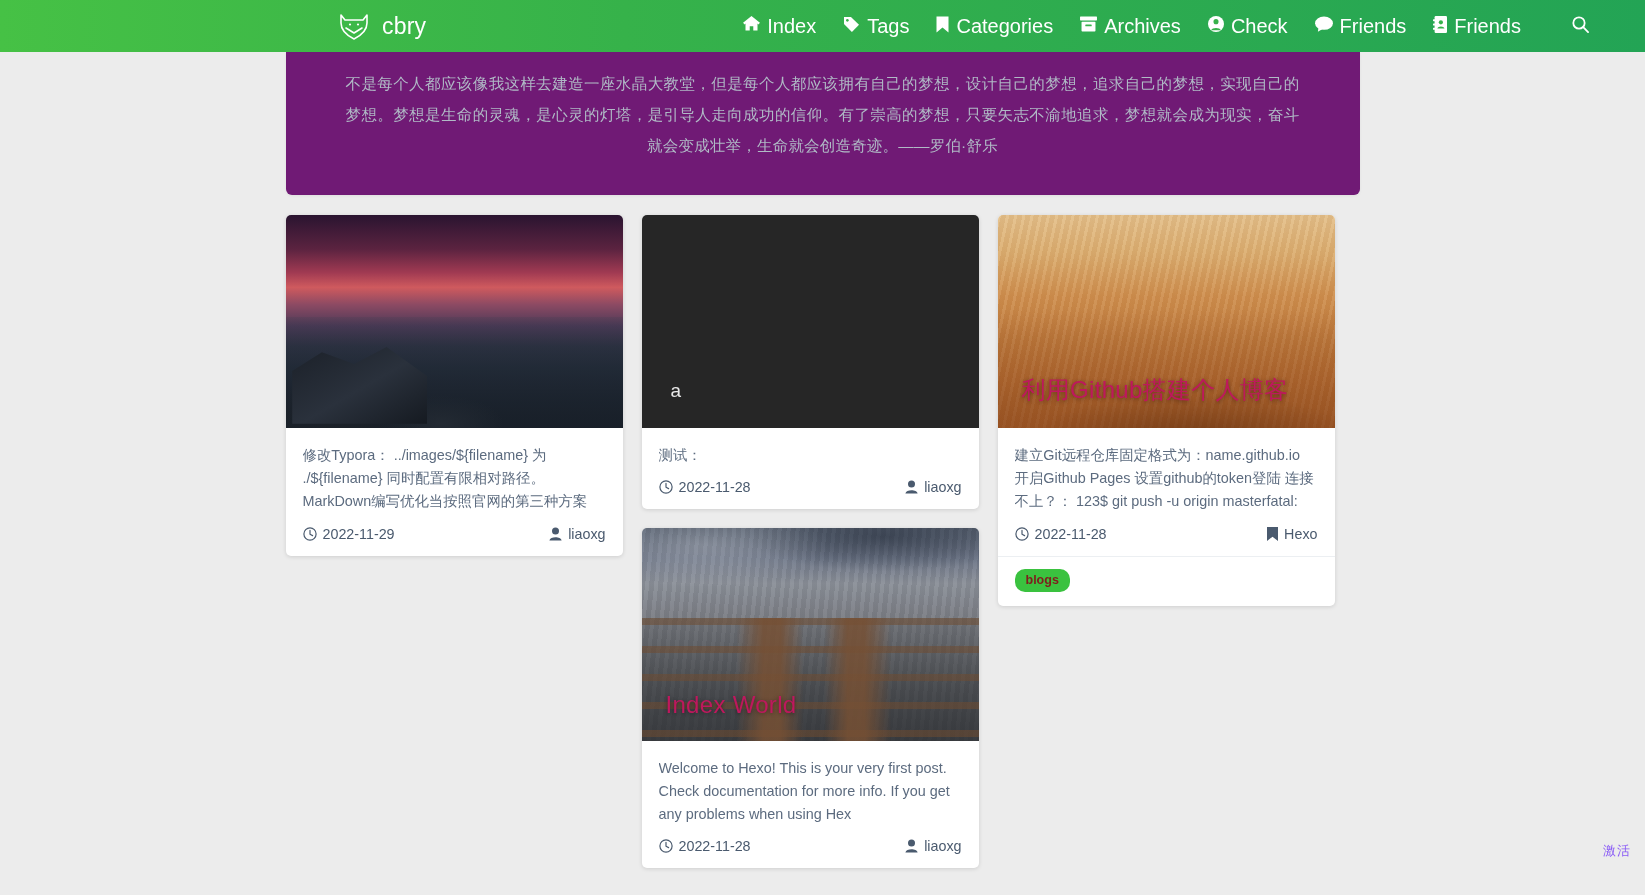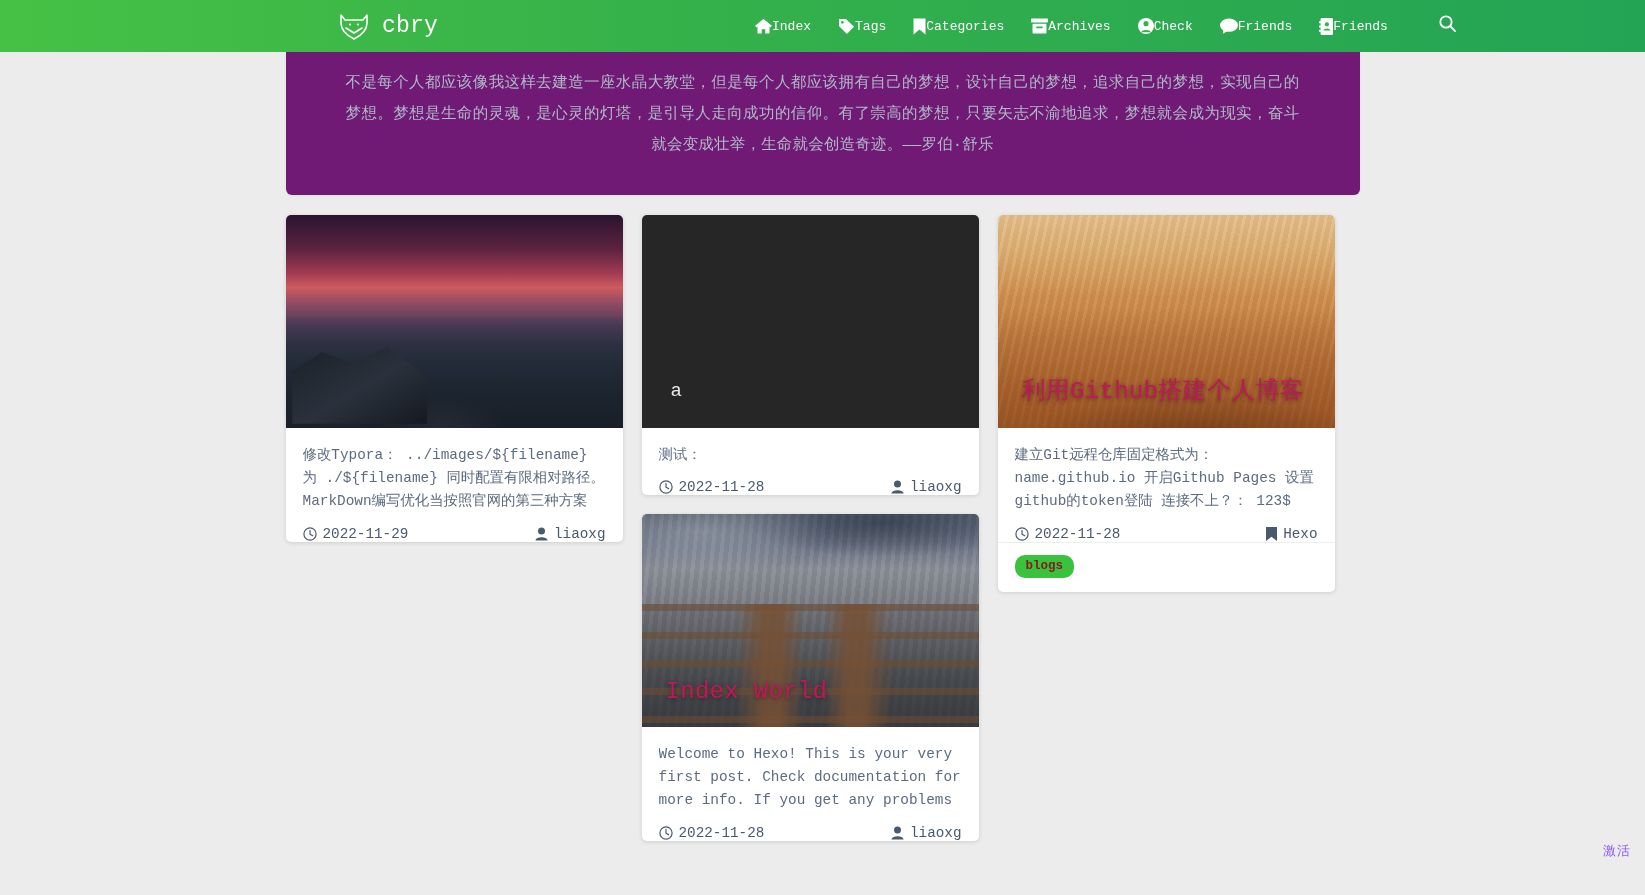--- a/index.html
+++ b/index.html
@@ -36,23 +36,23 @@
     font-weight: 400;
   }
   .nav-links {
     display: flex;
     align-items: center;
     margin-left: 317px;
     gap: 27px;
   }
   .nav-item {
     display: flex;
-    align-items: center;
+    gap: 7px;
     color: #ffffff;
-    font-size: 13px;
+    font-size: 20px;
     text-decoration: none;
     white-space: nowrap;
     line-height: 1;
   }
   .nav-item svg { display: block; flex: 0 0 auto; }
   .nav-search { margin-left: 24px; display: flex; align-items: center; }
 
   
   .quote-panel {
     width: 1074px;
@@ -115,21 +115,21 @@
     color: #5c6b7f;
     font-size: 14.4px;
     line-height: 1.6;
     max-height: 70px;
     overflow: hidden;
   }
   .card-meta {
     display: flex;
     justify-content: space-between;
     align-items: center;
-    padding: 6px 17px 0 17px;
+    padding: 6px 17px 14px 17px;
     color: #4a5a6e;
     font-size: 14.3px;
     gap: 35px;
   }
   .meta-item { display: flex; align-items: center; gap: 6px; }
   .meta-item svg { display: block; }
   .card-tags {
     border-top: 1px solid #eceff2;
     padding: 12px 17px 14px 17px;
     display: flex;
@@ -204,21 +204,21 @@
   
   .watermark {
     position: absolute;
     right: 14px;
     bottom: 6px;
     color: #8b5cf6;
     font-size: 13px;
     letter-spacing: 1px;
     user-select: none;
   }
-  .page-root { position: relative; width: 1645px; height: 866px; font-family: Liberation Mono, monospace; }
+  .page-root { position: relative; width: 1645px; height: 866px; }
 </style>
 </head>
 <body>
 
 <div class="page-root">
 
   <div class="navbar">
 
     <a class="brand" href="#">
       <span class="brand-logo">

